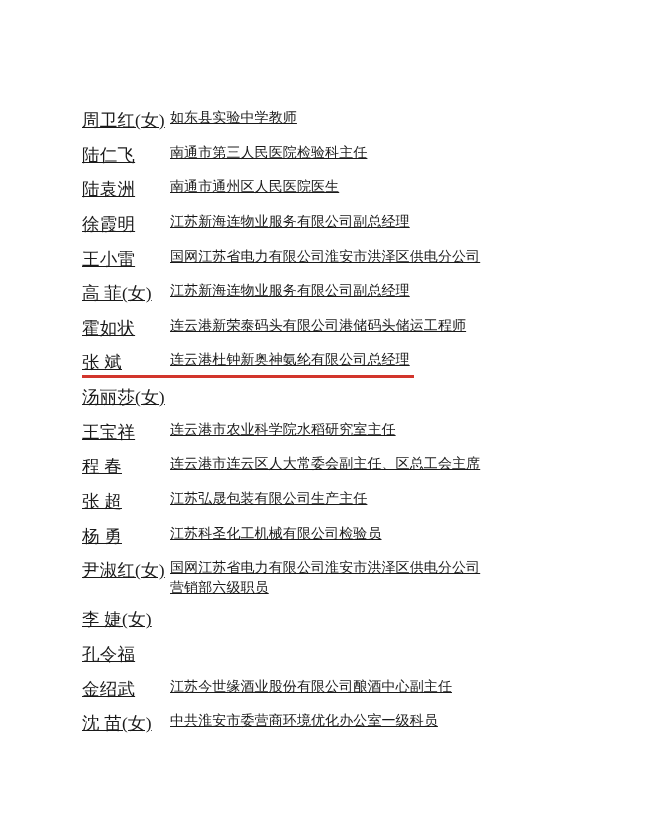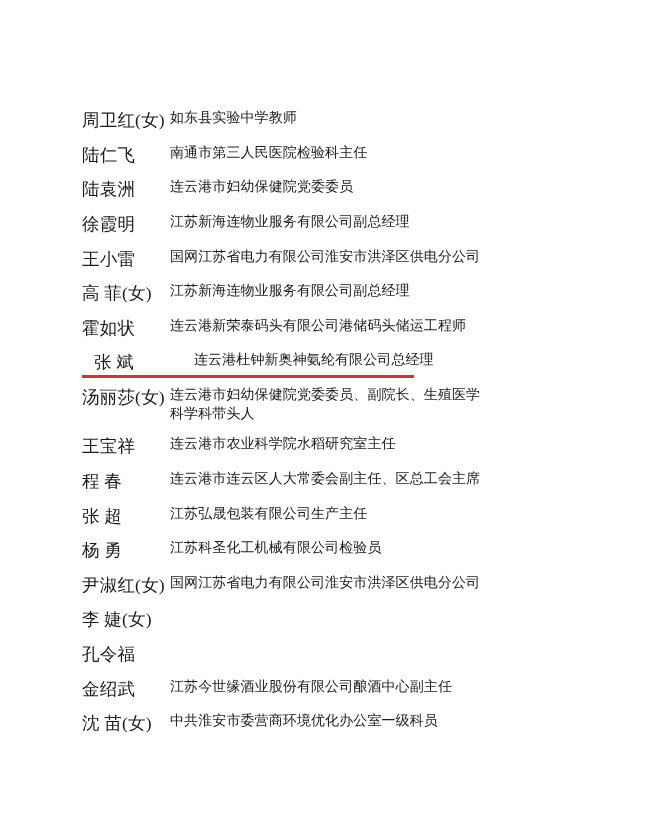--- a/index.html
+++ b/index.html
@@ -13,20 +13,21 @@
     font-family: "Liberation Serif", "DejaVu Serif", serif;
     color: #1a1a1a;
     overflow: hidden;
   }
   .page {
     position: relative;
     width: 592px;
     height: 822px;
     box-sizing: border-box;
     padding: 108px 60px 0 82px;
+    text-decoration: underline;
   }
   .entry {
     display: flex;
     align-items: flex-start;
     margin-bottom: 10.5px;
     line-height: 1.38;
   }
   .entry-name {
     flex: 0 0 auto;
     width: 88px;
@@ -40,21 +41,20 @@
     letter-spacing: 0.1px;
   }
   .entry-desc .line2 {
     display: block;
     text-indent: 0;
   }
   
   .entry.highlight .entry-name,
   .entry.highlight .entry-desc {
     position: relative;
-    margin-left: 12px;
   }
   .entry.highlight {
     position: relative;
   }
   .underline-bar {
     position: absolute;
     left: 0;
     right: 118px;
     bottom: -3px;
     height: 2.5px;
@@ -69,21 +69,21 @@
       <div class="entry">
         <div class="entry-name">周卫红(女)</div>
         <div class="entry-desc"><span>如东县实验中学教师</span></div>
       </div>
       <div class="entry">
         <div class="entry-name">陆仁飞</div>
         <div class="entry-desc"><span>南通市第三人民医院检验科主任</span></div>
       </div>
       <div class="entry">
         <div class="entry-name">陆袁洲</div>
-        <div class="entry-desc"><span>连云港市妇幼保健院党委委员</span></div>
+        <div class="entry-desc"><span>南通市通州区人民医院医生</span></div>
       </div>
       <div class="entry">
         <div class="entry-name">徐霞明</div>
         <div class="entry-desc"><span>江苏新海连物业服务有限公司副总经理</span></div>
       </div>
       <div class="entry">
         <div class="entry-name">王小雷</div>
         <div class="entry-desc"><span>国网江苏省电力有限公司淮安市洪泽区供电分公司</span></div>
       </div>
       <div class="entry">
@@ -94,41 +94,40 @@
         <div class="entry-name">霍如状</div>
         <div class="entry-desc"><span>连云港新荣泰码头有限公司港储码头储运工程师</span></div>
       </div>
       <div class="entry highlight">
         <div class="entry-name">张 斌</div>
         <div class="entry-desc"><span>连云港杜钟新奥神氨纶有限公司总经理</span></div>
         <div class="underline-bar" style="background: rgb(210, 53, 44);"></div>
       </div>
       <div class="entry">
         <div class="entry-name">汤丽莎(女)</div>
-        <div class="entry-desc"><span>连云港市妇幼保健院党委委员、副院长、生殖医学</span><span class="line2">科学科带头人</span></div>
       </div>
       <div class="entry">
         <div class="entry-name">王宝祥</div>
         <div class="entry-desc"><span>连云港市农业科学院水稻研究室主任</span></div>
       </div>
       <div class="entry">
         <div class="entry-name">程 春</div>
         <div class="entry-desc"><span>连云港市连云区人大常委会副主任、区总工会主席</span></div>
       </div>
       <div class="entry">
         <div class="entry-name">张 超</div>
         <div class="entry-desc"><span>江苏弘晟包装有限公司生产主任</span></div>
       </div>
       <div class="entry">
         <div class="entry-name">杨 勇</div>
         <div class="entry-desc"><span>江苏科圣化工机械有限公司检验员</span></div>
       </div>
       <div class="entry">
         <div class="entry-name">尹淑红(女)</div>
-        <div class="entry-desc"><span>国网江苏省电力有限公司淮安市洪泽区供电分公司</span></div>
+        <div class="entry-desc"><span>国网江苏省电力有限公司淮安市洪泽区供电分公司</span><span class="line2">营销部六级职员</span></div>
       </div>
       <div class="entry">
         <div class="entry-name">李 婕(女)</div>
       </div>
       <div class="entry">
         <div class="entry-name">孔令福</div>
       </div>
       <div class="entry">
         <div class="entry-name">金绍武</div>
         <div class="entry-desc"><span>江苏今世缘酒业股份有限公司酿酒中心副主任</span></div>

